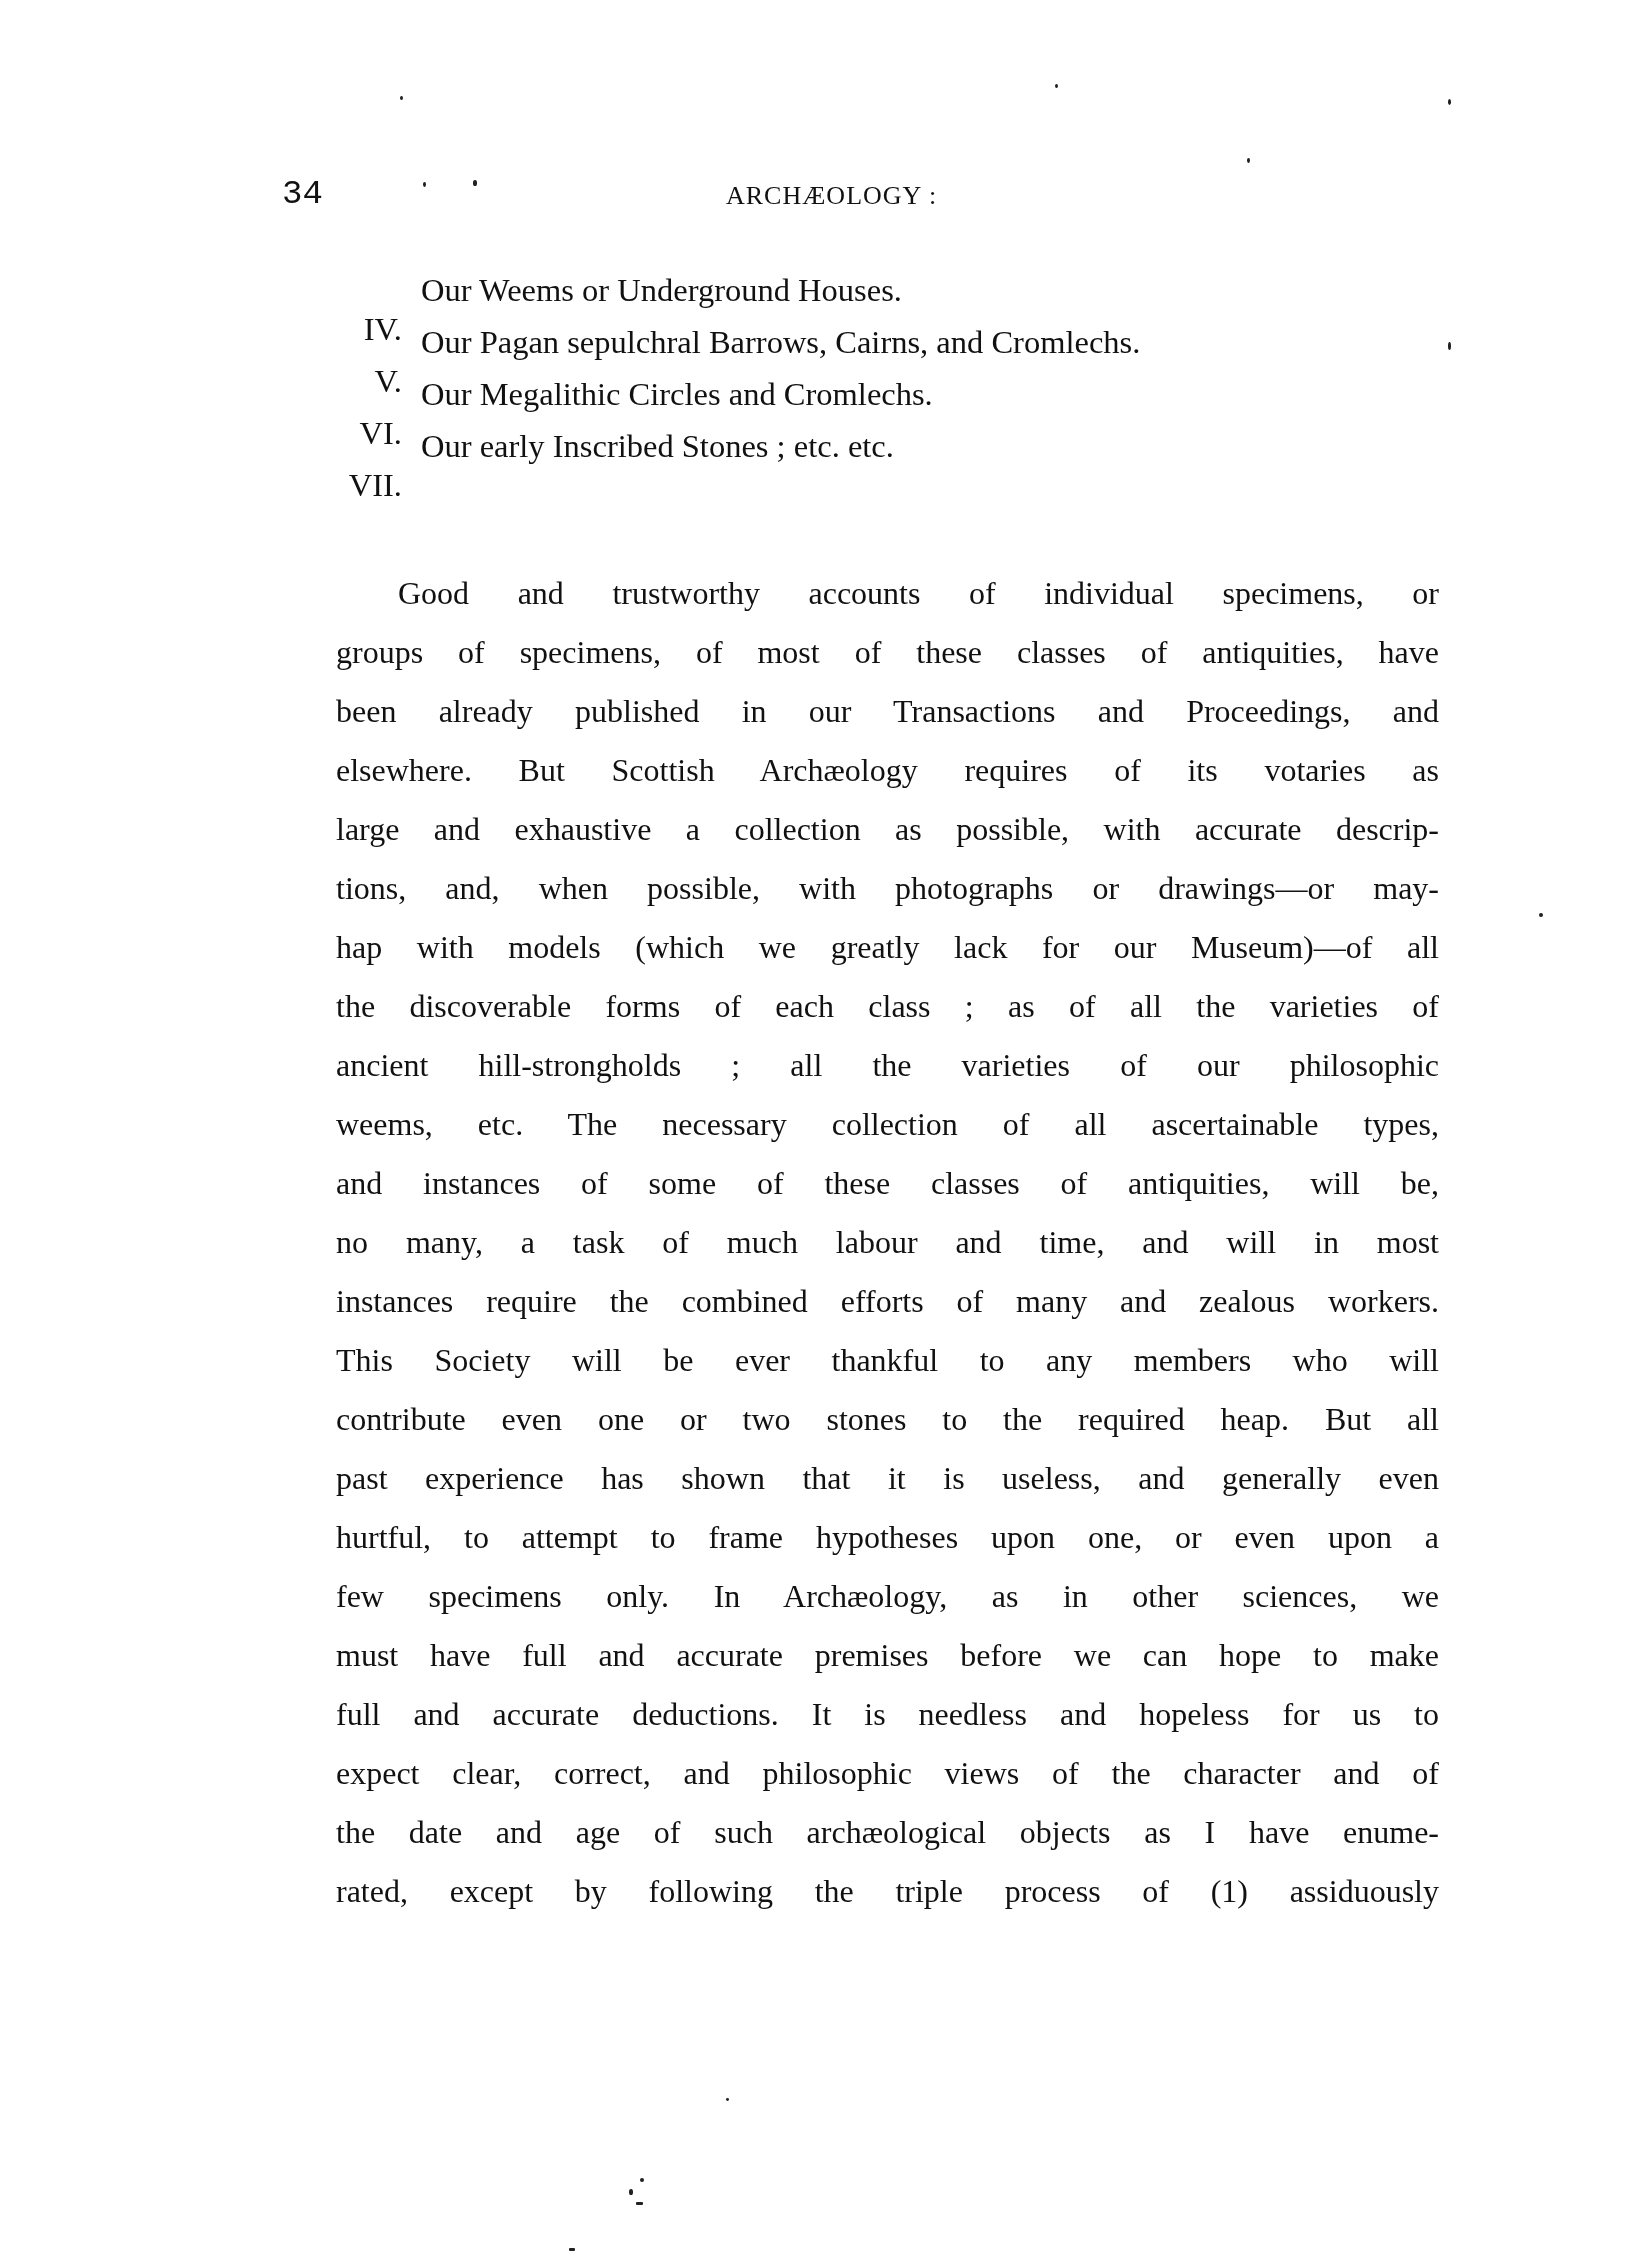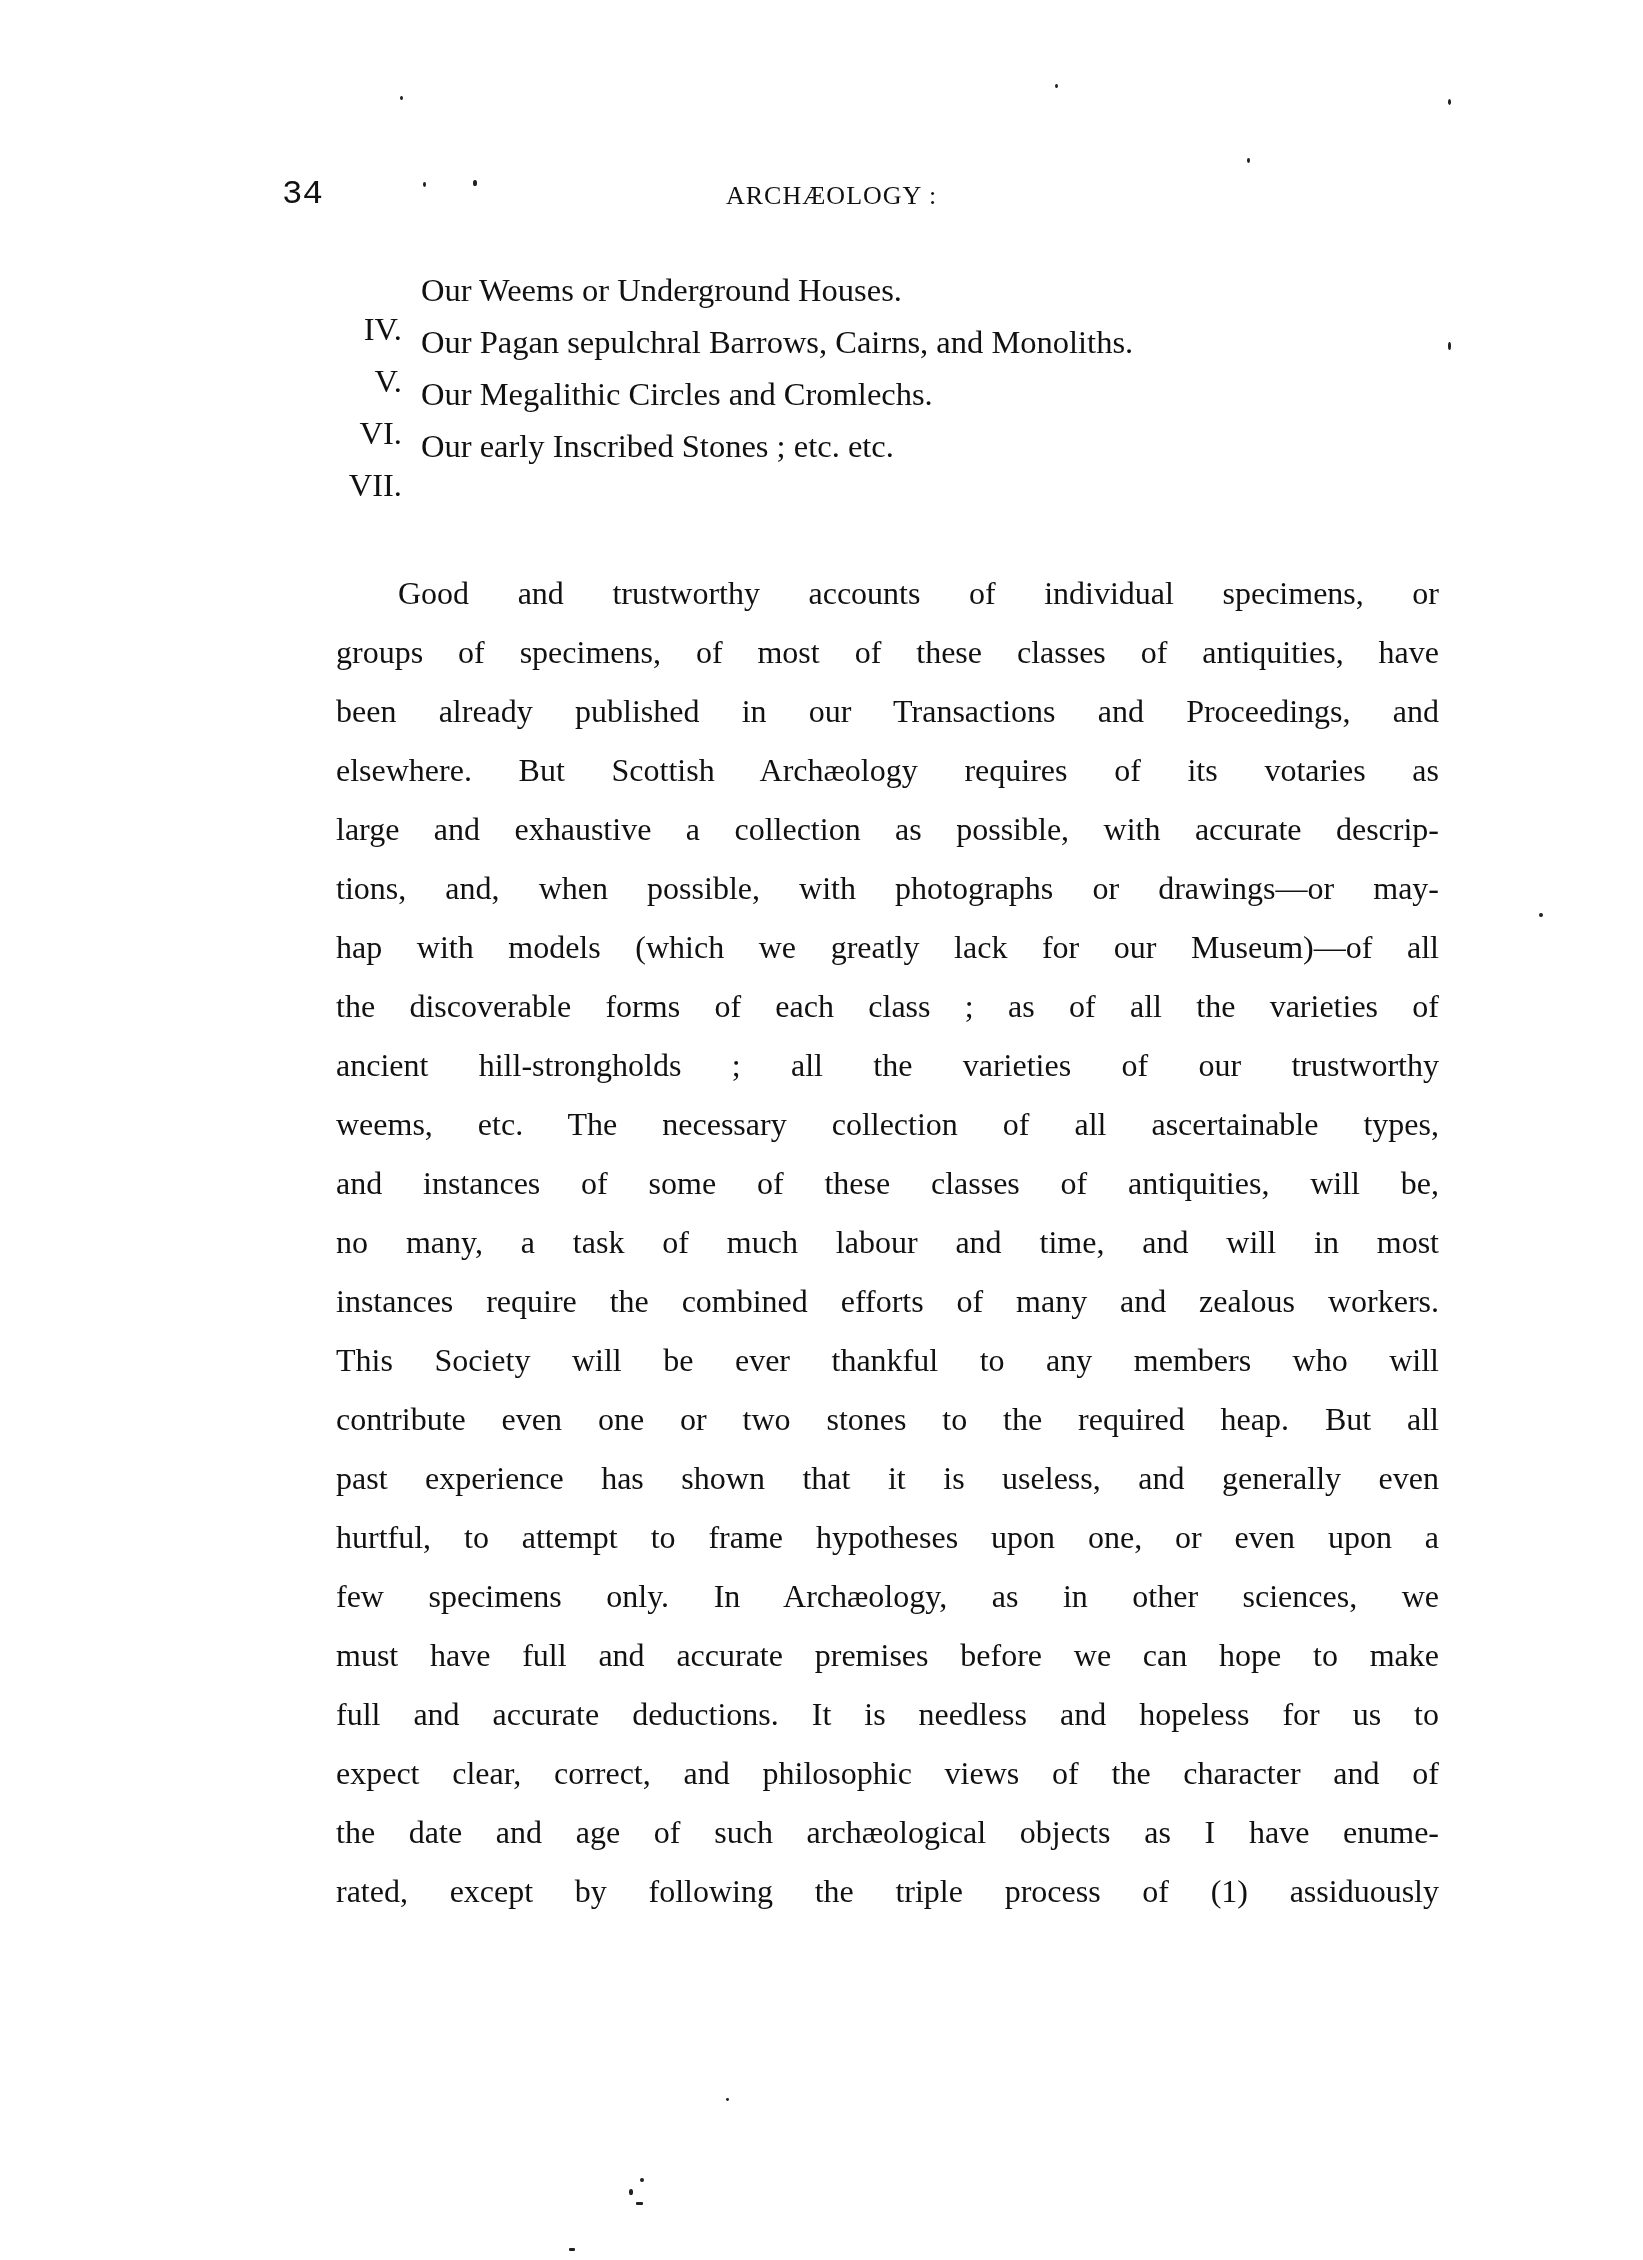--- a/index.html
+++ b/index.html
@@ -45,42 +45,42 @@
     <span class="running-title">ARCHÆOLOGY :</span>
   </div>
 
   <div class="enum-list">
     <div class="enum-item">
       <span class="enum-numeral">IV.</span>
       <span class="enum-text">Our Weems or Underground Houses.</span>
     </div>
     <div class="enum-item">
       <span class="enum-numeral">V.</span>
-      <span class="enum-text">Our Pagan sepulchral Barrows, Cairns, and Monoliths.</span>
+      <span class="enum-text">Our Pagan sepulchral Barrows, Cairns, and Cromlechs.</span>
     </div>
     <div class="enum-item">
       <span class="enum-numeral">VI.</span>
       <span class="enum-text">Our Megalithic Circles and Cromlechs.</span>
     </div>
     <div class="enum-item">
       <span class="enum-numeral">VII.</span>
       <span class="enum-text">Our early Inscribed Stones ; etc. etc.</span>
     </div>
   </div>
 
   <div class="body-text">
     <span class="line indent">Good and trustworthy accounts of individual specimens, or</span>
     <span class="line">groups of specimens, of most of these classes of antiquities, have</span>
     <span class="line">been already published in our Transactions and Proceedings, and</span>
     <span class="line">elsewhere.   But Scottish Archæology requires of its votaries as</span>
     <span class="line">large and exhaustive a collection as possible, with accurate descrip-</span>
     <span class="line">tions, and, when possible, with photographs or drawings—or may-</span>
     <span class="line">hap with models (which we greatly lack for our Museum)—of all</span>
     <span class="line">the discoverable forms of each class ; as of all the varieties of</span>
-    <span class="line">ancient hill-strongholds ; all the varieties of our trustworthy</span>
+    <span class="line">ancient hill-strongholds ; all the varieties of our philosophic</span>
     <span class="line">weems, etc.  The necessary collection of all ascertainable types,</span>
     <span class="line">and instances of some of these classes of antiquities, will be,</span>
     <span class="line">no many, a task of much labour and time, and will in most</span>
     <span class="line">instances require the combined efforts of many and zealous workers.</span>
     <span class="line">This Society will be ever thankful to any members who will</span>
     <span class="line">contribute even one or two stones to the required heap.   But all</span>
     <span class="line">past experience has shown that it is useless, and generally even</span>
     <span class="line">hurtful, to attempt to frame hypotheses upon one, or even upon a</span>
     <span class="line">few specimens only.   In Archæology, as in other sciences, we</span>
     <span class="line">must have full and accurate premises before we can hope to make</span>

